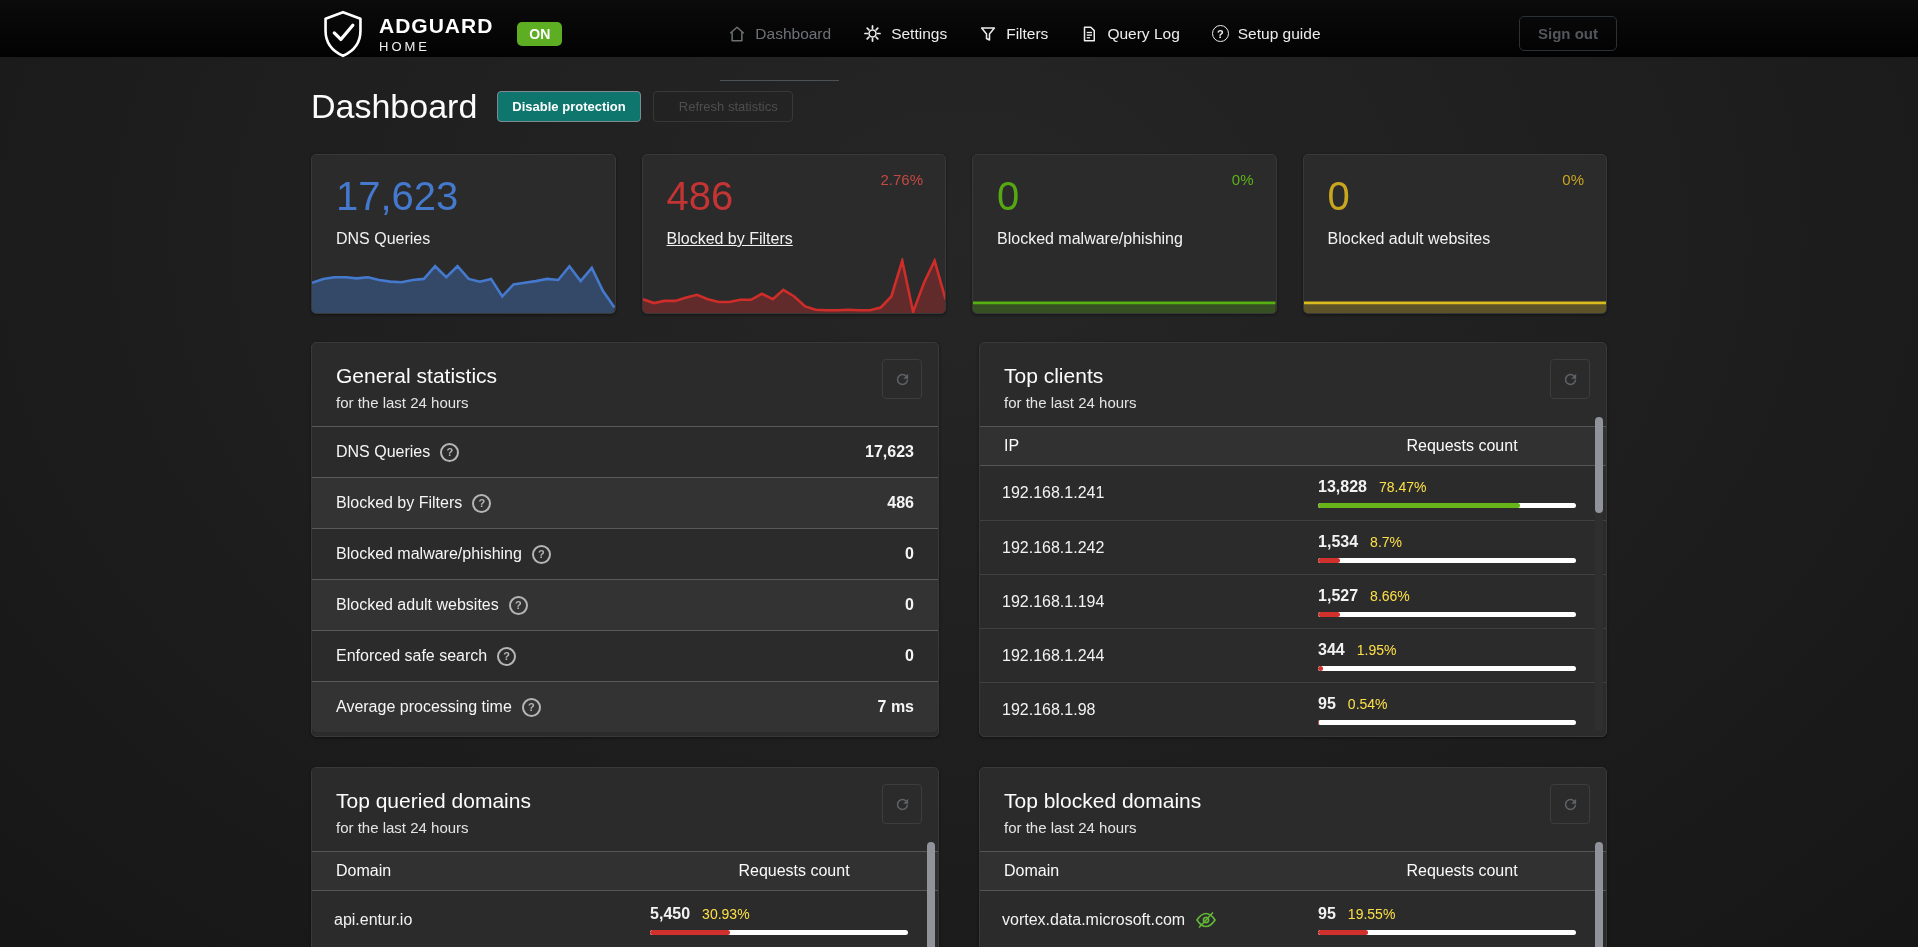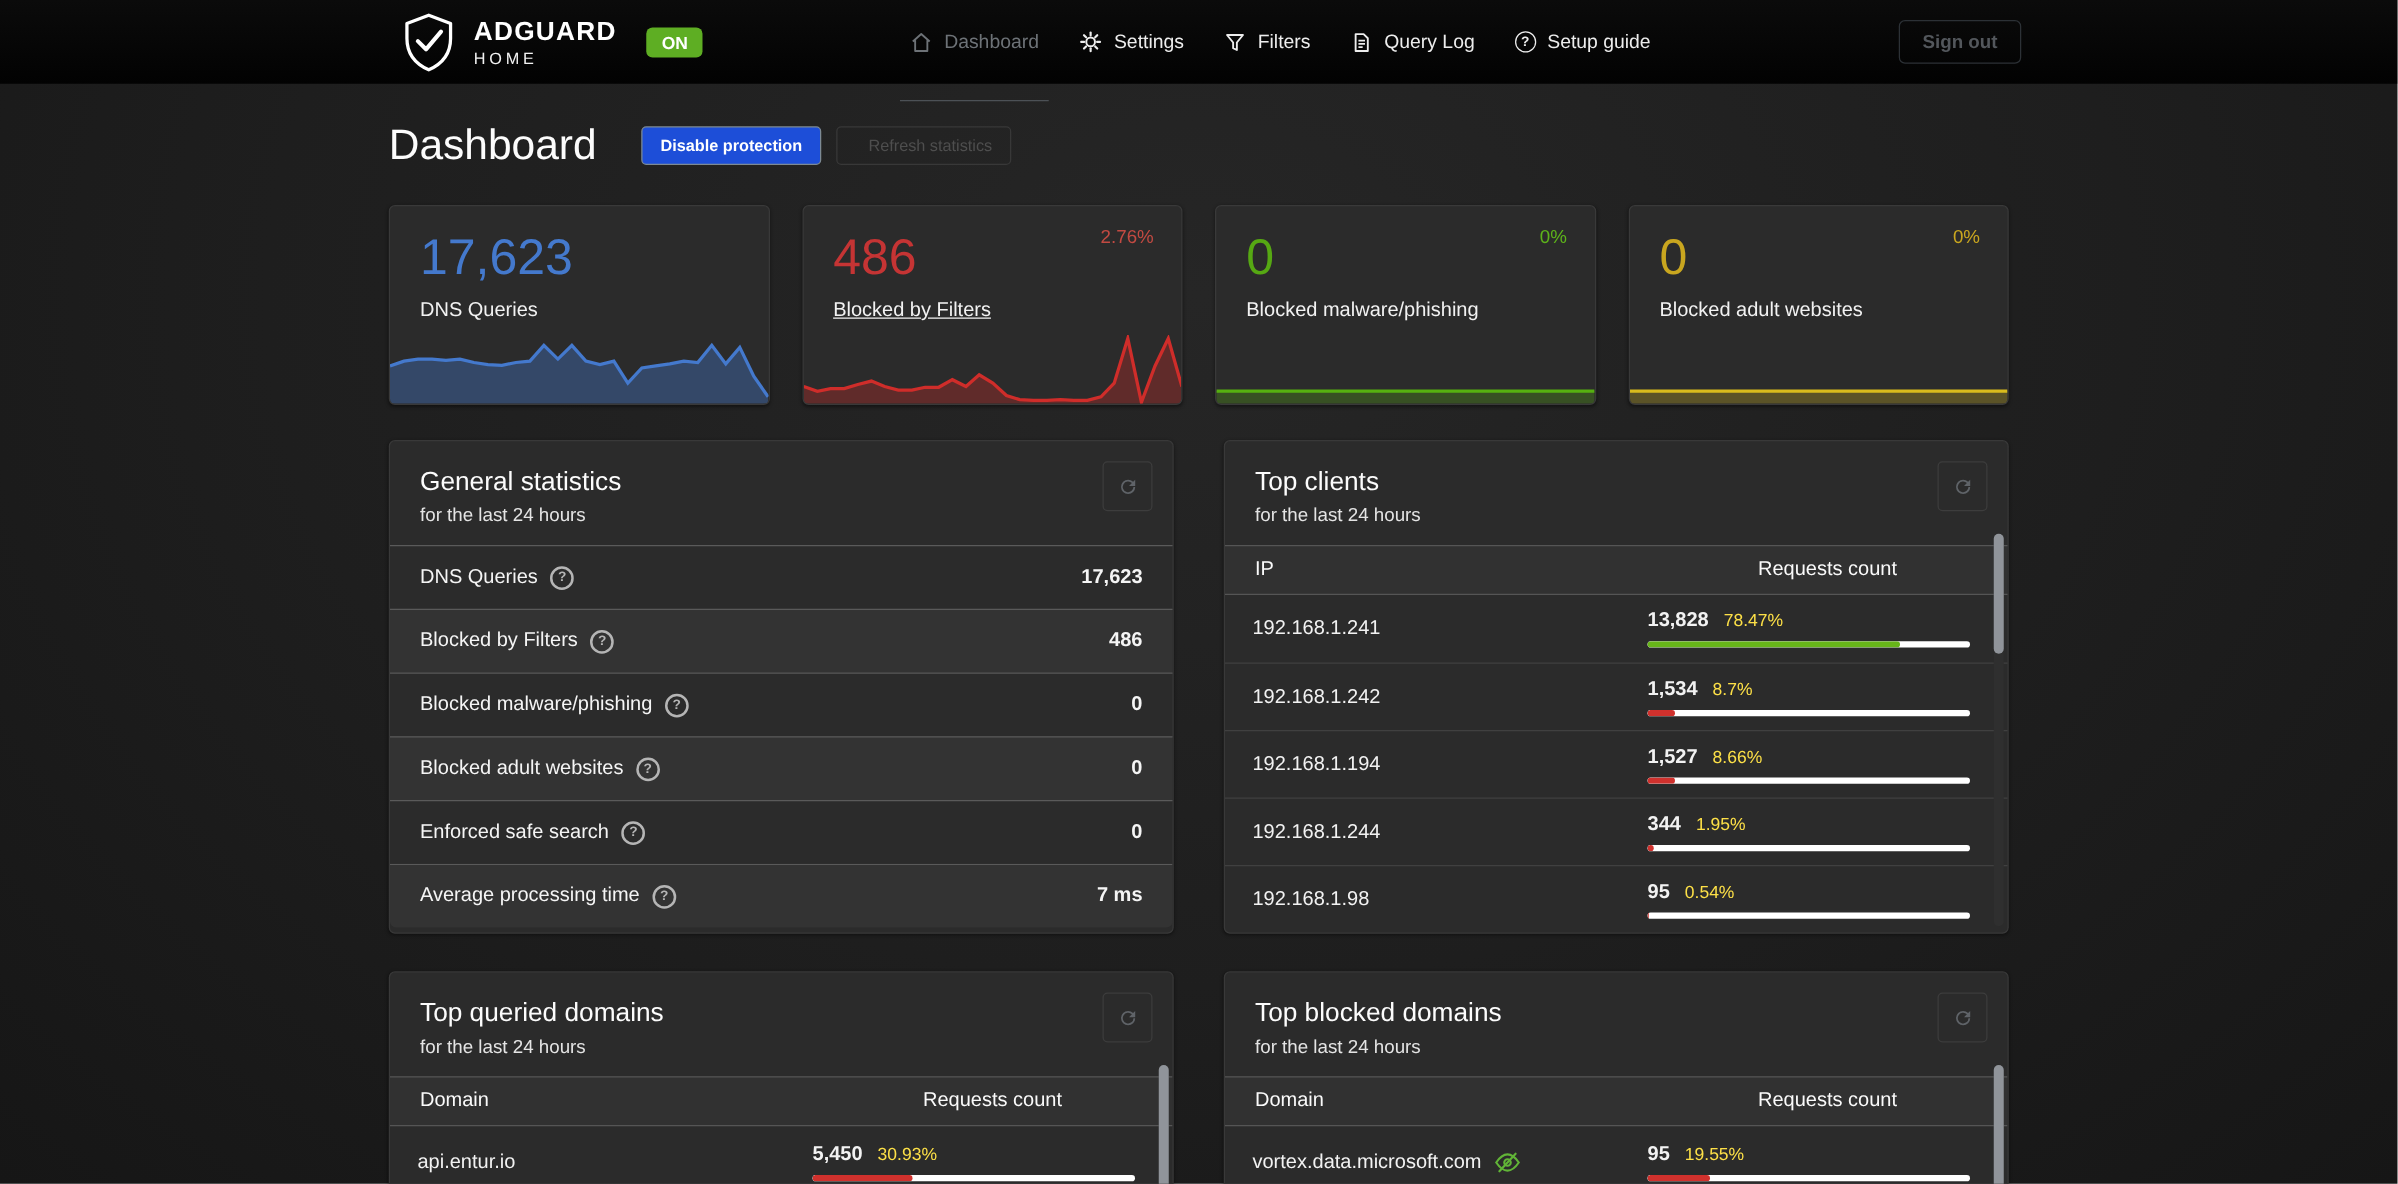--- a/index.html
+++ b/index.html
@@ -5,21 +5,21 @@
   * { margin:0; padding:0; box-sizing:border-box; }
   html,body { width:1918px; height:947px; overflow:hidden; }
   body {
     font-family:"Liberation Sans","DejaVu Sans",sans-serif;
     background:radial-gradient(ellipse at 50% 25%, #262626 0%, #1e1e1e 55%, #161616 100%);
     color:#fff;
   }
   .container { width:1296px; margin:0 auto; }
 
   
-  .navbar { height:67px; background:linear-gradient(#0b0b0b,#020202);padding-left:20px; }
+  .navbar { height:57px; background:linear-gradient(#0b0b0b,#020202);padding-left:20px; }
   .nav-inner { display:flex; align-items:center; height:67px; }
   .brand { display:flex; align-items:center; gap:14px; }
   .brand svg { display:block; }
   .brand-text { line-height:1; }
   .brand-name { font-size:21px; font-weight:bold; letter-spacing:1px; color:#fff; }
   .brand-sub { font-size:13px; letter-spacing:3px; color:#f2f2f2; margin-top:4px; }
   .on-badge { background:#5eae23; color:#fff; font-size:14px; font-weight:bold;
     padding:4px 12px; border-radius:5px; margin-left:10px; }
   .menu { display:flex; align-items:center; margin-left:150px; }
   .nav-item { position:relative; display:flex; align-items:center; gap:9px; height:67px;
@@ -32,21 +32,21 @@
     width:17px; height:17px; border:1.6px solid currentColor; border-radius:50%;
     font-size:11px; font-weight:bold; }
   .sign-out { margin-left:auto; background:transparent; border:1px solid #2c3136;
     border-radius:5px; color:#53575c; font-size:15px; font-weight:bold; padding:8px 18px; cursor:pointer;
     font-family:inherit; }
 
   
   .page-head { display:flex; align-items:center; margin-top:30px; }
   .page-title { font-size:34px; font-weight:400; color:#fcfcfc; }
   .btn { font-family:inherit; font-size:13px; border-radius:4px; padding:7px 14px; cursor:pointer; }
-  .btn-disable { background:#1d4ed8; border:1px solid #7d8a94; color:#fff; font-weight:bold; margin-left:36px; }
+  .btn-disable { background:#0f766e; border:1px solid #7d8a94; color:#fff; font-weight:bold; margin-left:20px; }
   .btn-refresh { background:transparent; border:1px solid #383838; color:#4e4e4e; margin-left:12px;padding-left:25px; }
 
   
   .cards-row { display:grid; grid-template-columns:repeat(4,1fr); gap:26px; margin-top:28px; }
   .stat-card { position:relative; height:160px; background:#2b2b2b; border:1px solid #393939;
     border-radius:5px; box-shadow:0 1px 3px rgba(0,0,0,.45); overflow:hidden; }
   .card-value { font-size:40px; margin:20px 0 0 24px; line-height:1.05; }
   .card-label { font-size:16px; color:#f2f2f2; margin:13px 0 0 24px; }
   .card-label.link { text-decoration:underline; cursor:pointer; }
   .card-percent { position:absolute; top:16px; right:22px; font-size:15px; }

